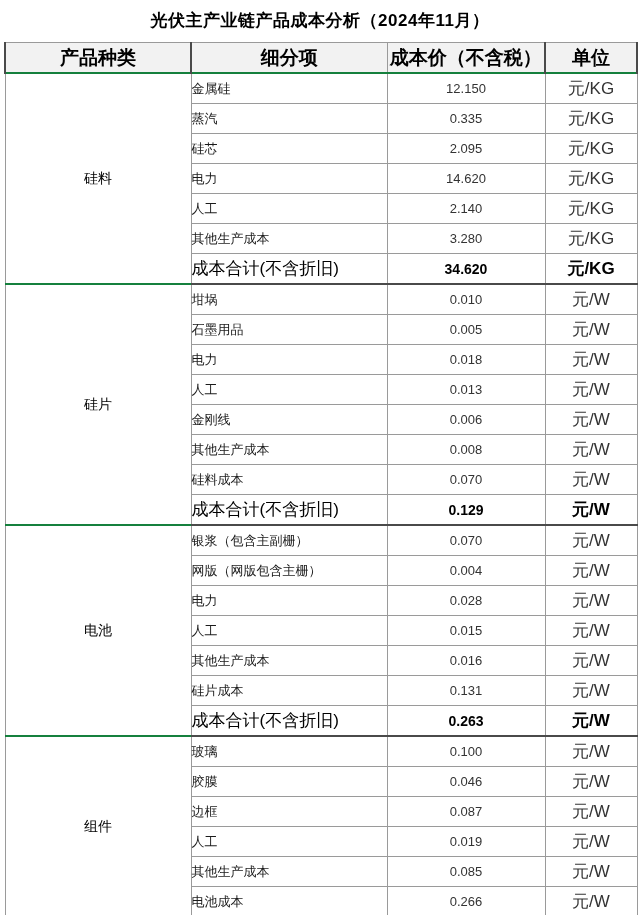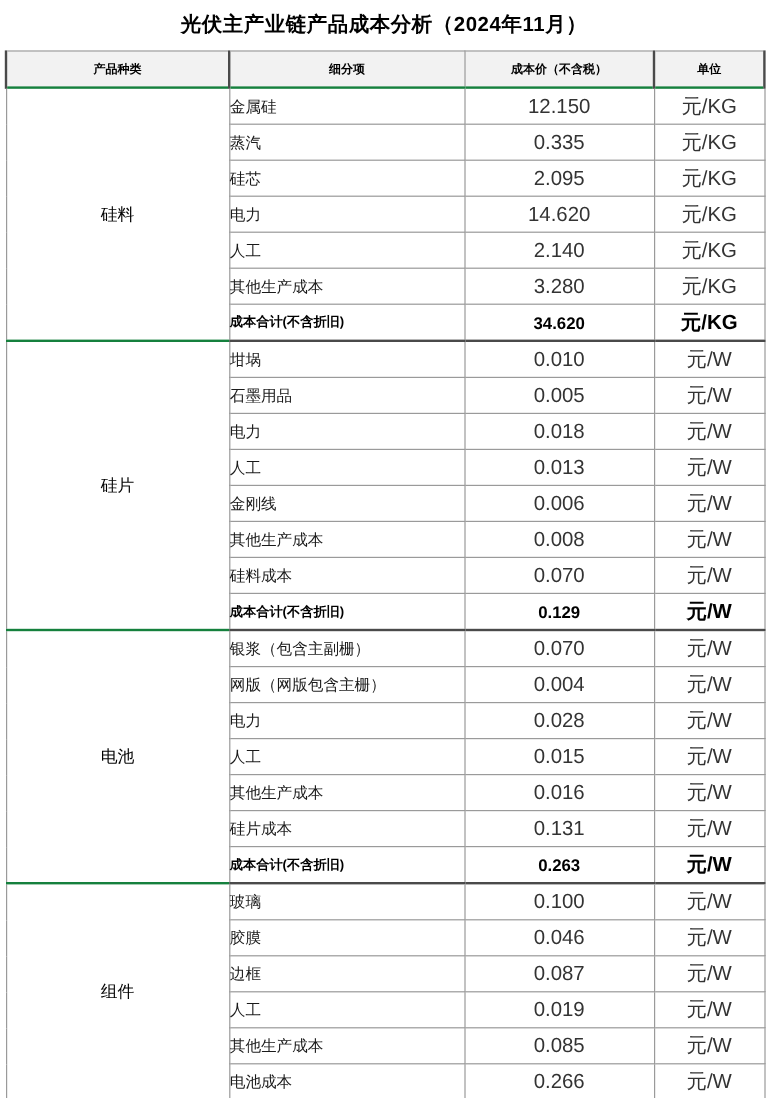--- a/index.html
+++ b/index.html
@@ -44,55 +44,55 @@
   table.cost-table th,
   table.cost-table td {
     border: 1px solid #9a9a9a;
     padding: 0;
     height: 29px;
     vertical-align: middle;
   }
   thead th {
     background: #f2f2f2;
     font-weight: bold;
-    font-size: 10px;
+    font-size: 19px;
     text-align: center;
     height: 30px;
   }
   td.cat {
     text-align: center;
     font-weight: normal;
     font-size: 14px;
     border-right: 2px solid #4a4a4a;
   }
   td.item {
     text-align: left;
     padding-left: 9px;
     font-size: 13px;
     color: #1a1a1a;
   }
   td.val {
     text-align: center;
-    font-size: 17px;
+    font-size: 13px;
     color: #333333;
   }
   td.unit {
     text-align: center;
     font-size: 17px;
     color: #333333;
     border-left: 2px solid #4a4a4a;
   }
   tr.subtotal td {
     font-weight: bold;
     color: #000;
   }
   tr.subtotal td.item,
   tr.total td.item {
-    font-weight: bold;
-    font-size: 11px;
+    font-weight: normal;
+    font-size: 17px;
   }
   tr.subtotal td.val,
   tr.total td.val {
     font-weight: bold;
     font-size: 14px;
     color: #000;
   }
   tr.subtotal td.unit,
   tr.total td.unit {
     font-weight: bold;

